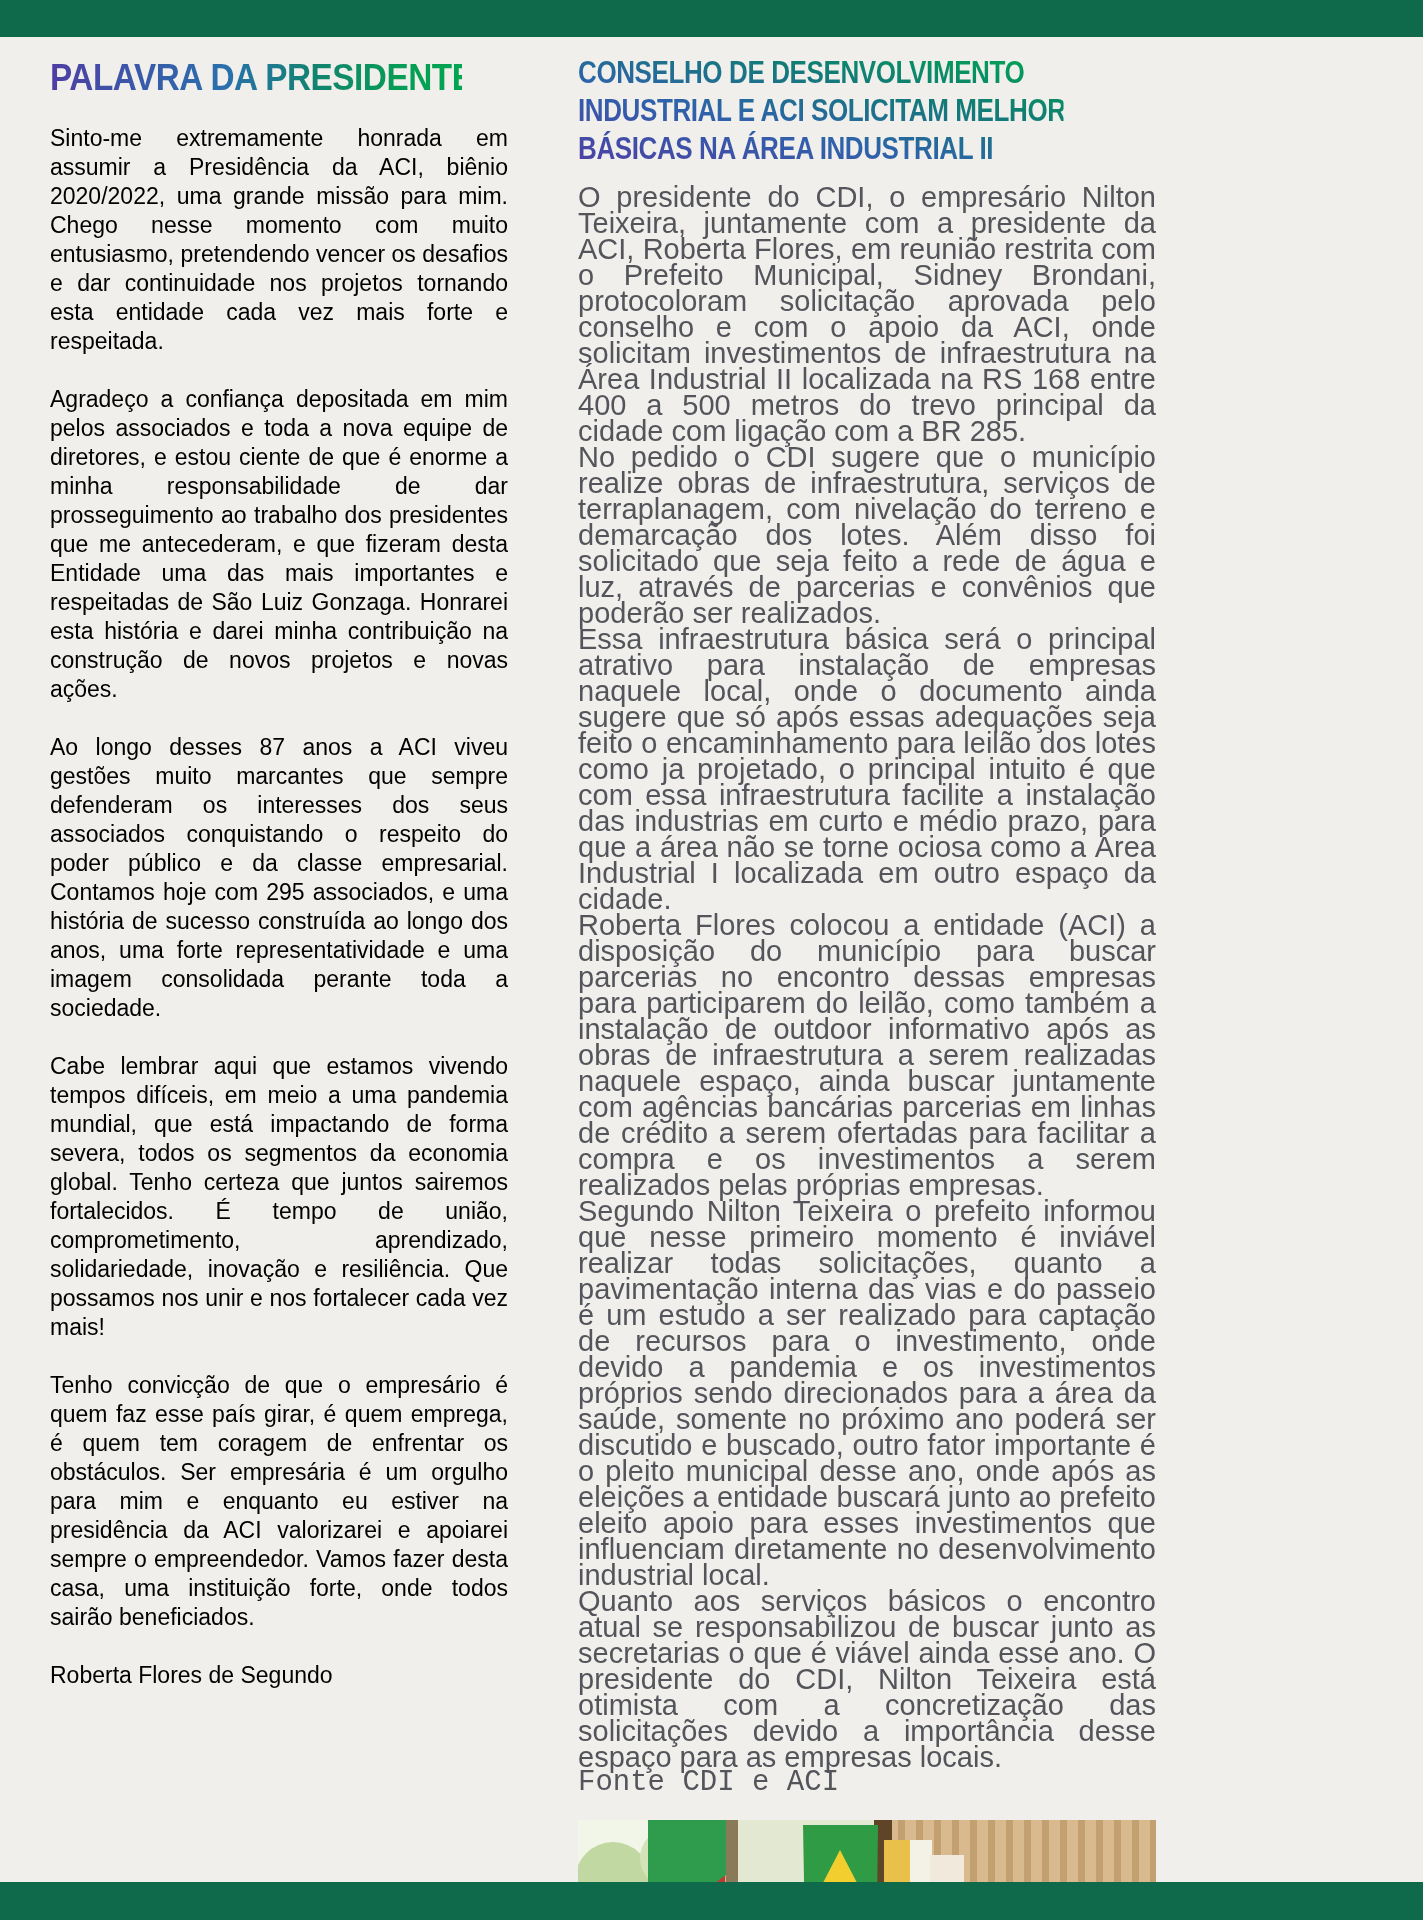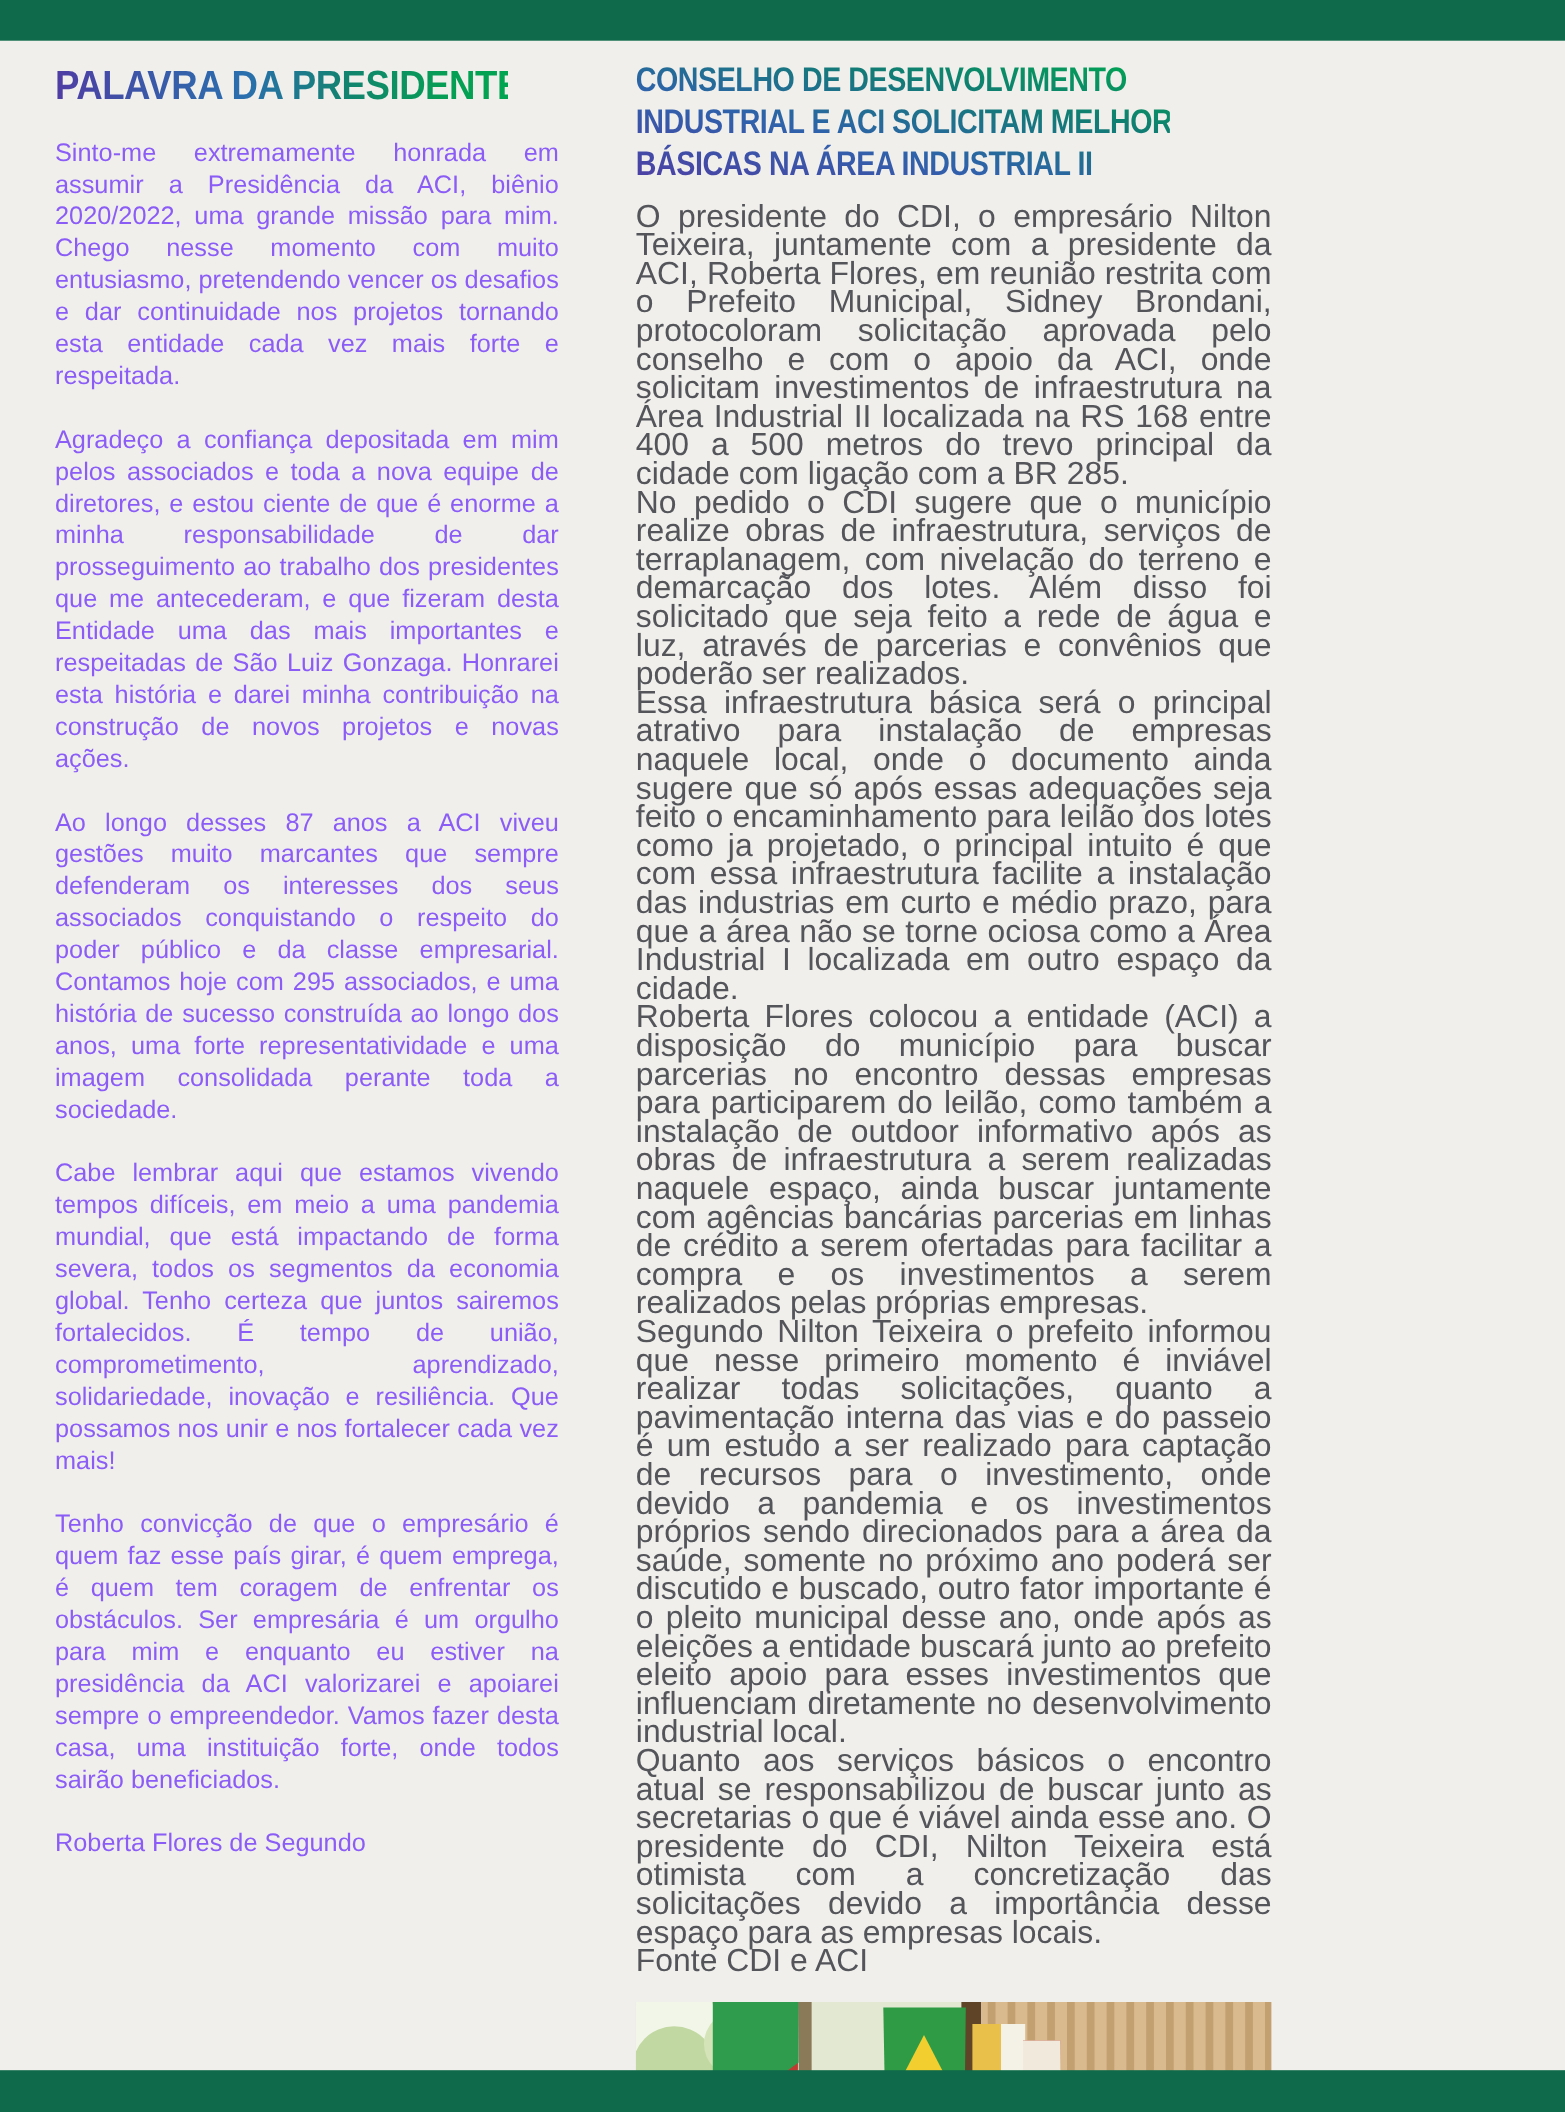--- a/index.html
+++ b/index.html
@@ -36,29 +36,29 @@
       background:linear-gradient(90deg,#4f3da4 0%,#3b57a8 20%,#2a6fae 42%,#12836f 64%,#069e54 86%,#00a551 100%);
       -webkit-background-clip:text;background-clip:text;color:transparent;
     }
     h2.headline{
       background:linear-gradient(to top right,#4f3da4 0%,#2f62ab 38%,#117c74 68%,#00a551 96%);
       -webkit-background-clip:text;background-clip:text;color:transparent;
     }
   }
 
   .col-left p{
-    font-size:23px;line-height:29px;color:#8b5cf6;
+    font-size:23px;line-height:29px;color:#000000;
     text-align:justify;margin:0 0 29px 0;
   }
   .col-left .signature p{margin:0;text-align:left;}
   .col-right p{
     font-size:29px;line-height:26px;color:#54555a;
     text-align:justify;margin:0;
   }
-  .col-right p.source{text-align:left;}
+  .col-right p.source{text-align:left;font-family:Liberation Mono, monospace;}
   .photo{
     margin-top:24px;width:578px;height:470px;
     overflow:hidden;background:#e7e6de;
   }
   .photo svg{display:block;}
 </style>
 </head>
 <body>
 
 <div class="accent-bar top"></div>

